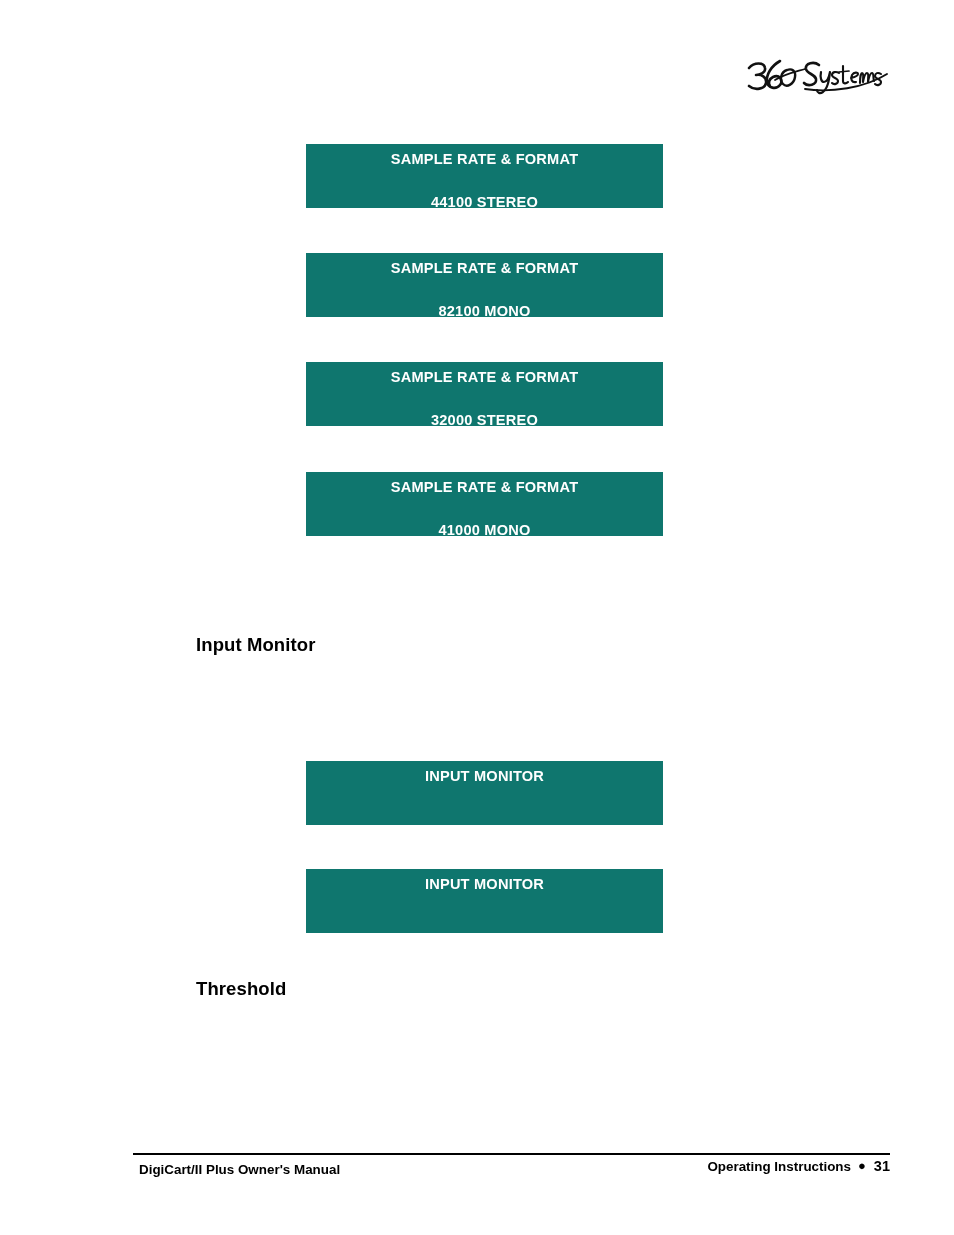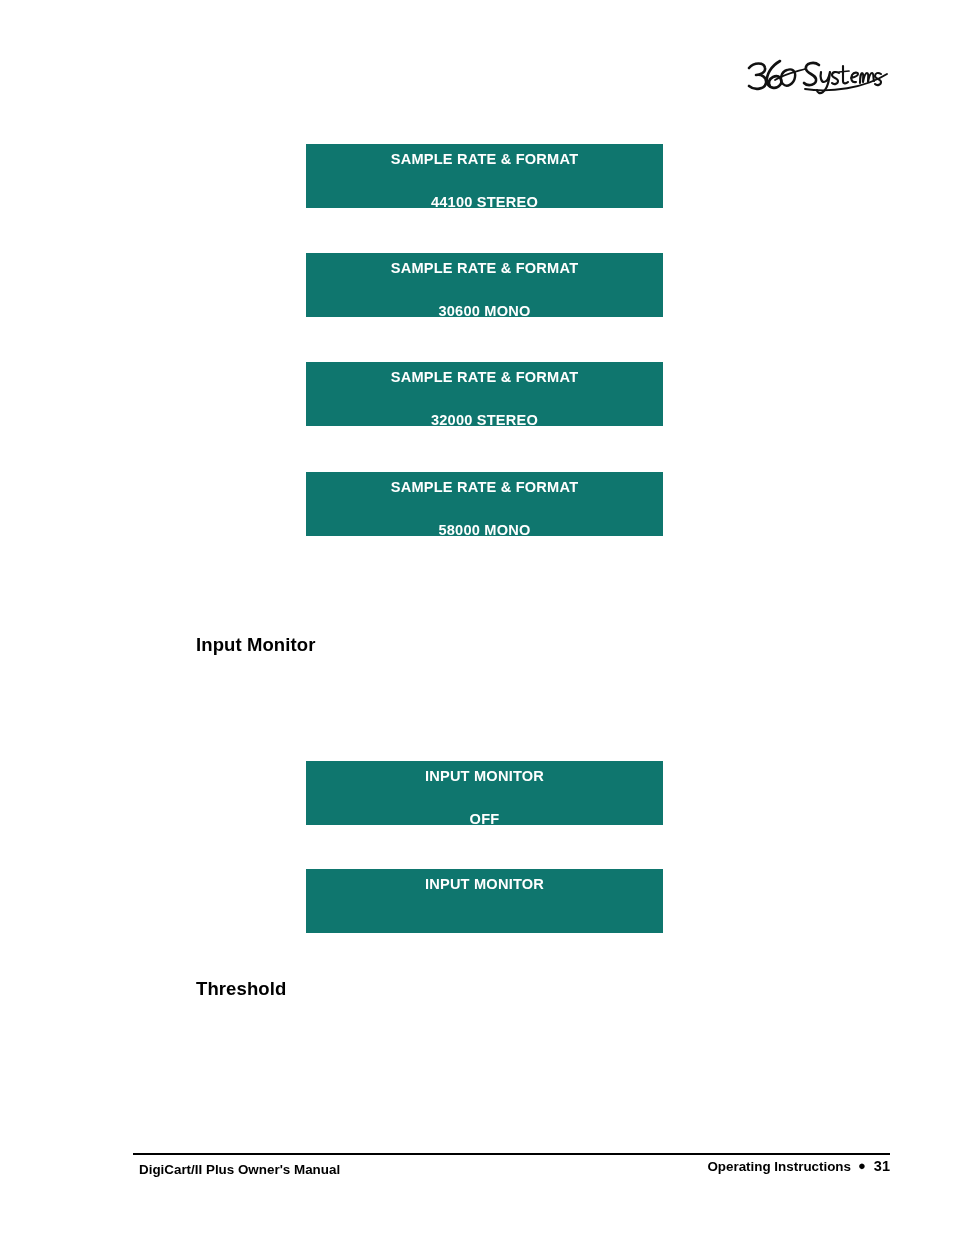--- a/index.html
+++ b/index.html
@@ -160,38 +160,37 @@
     </svg>
   </div>
 
   <div class="lcd lcd-sr1">
     <span class="lcd-line1">SAMPLE RATE &amp; FORMAT</span>
     <span class="lcd-line2">44100 STEREO</span>
   </div>
 
   <div class="lcd lcd-sr2">
     <span class="lcd-line1">SAMPLE RATE &amp; FORMAT</span>
-    <span class="lcd-line2">30600 MONO</span>
+    <span class="lcd-line2">82100 MONO</span>
   </div>
 
   <div class="lcd lcd-sr3">
     <span class="lcd-line1">SAMPLE RATE &amp; FORMAT</span>
     <span class="lcd-line2">32000 STEREO</span>
   </div>
 
   <div class="lcd lcd-sr4">
     <span class="lcd-line1">SAMPLE RATE &amp; FORMAT</span>
-    <span class="lcd-line2">58000 MONO</span>
+    <span class="lcd-line2">41000 MONO</span>
   </div>
 
   <div class="heading heading-input-monitor">Input Monitor</div>
 
   <div class="lcd lcd-im1">
     <span class="lcd-line1">INPUT MONITOR</span>
-    <span class="lcd-line2">OFF</span>
   </div>
 
   <div class="lcd lcd-im2">
     <span class="lcd-line1">INPUT MONITOR</span>
   </div>
 
   <div class="heading heading-threshold">Threshold</div>
 
   <div class="footer-rule"></div>
   <div class="footer-left">DigiCart/II Plus Owner's Manual</div>

